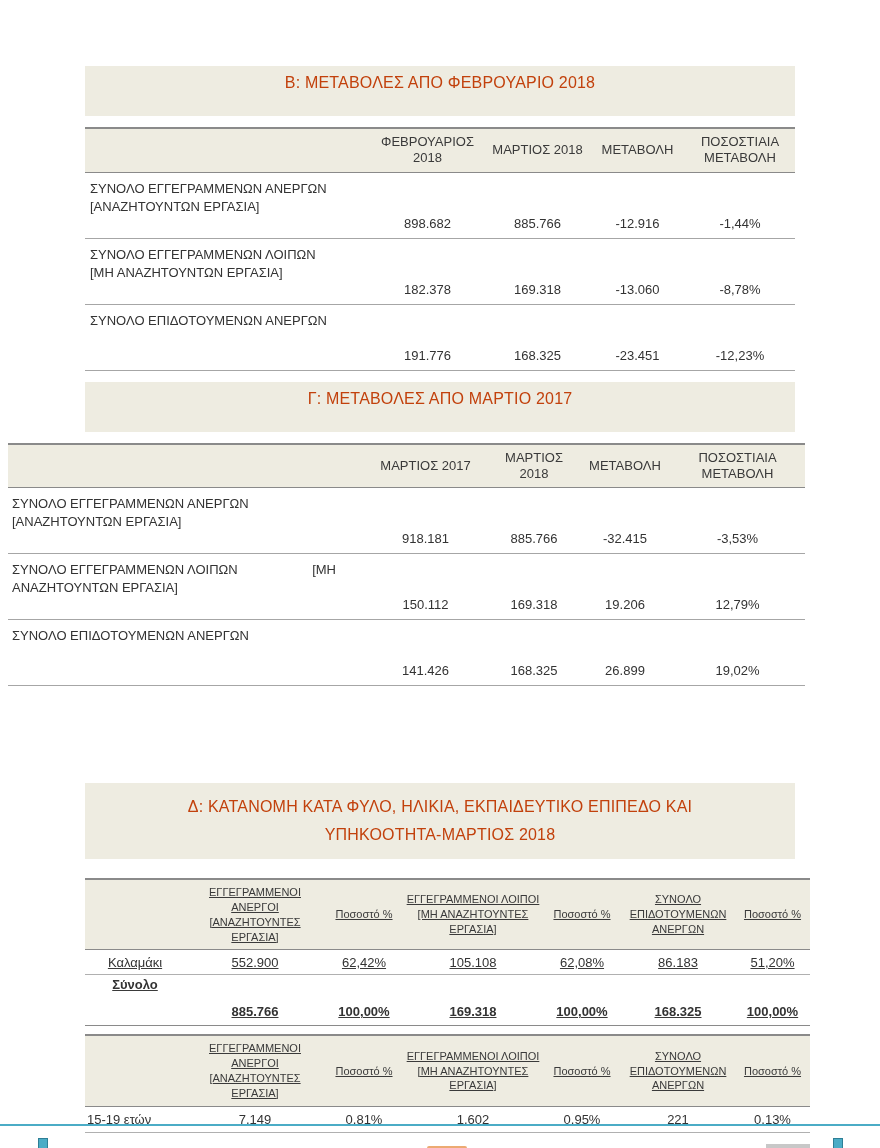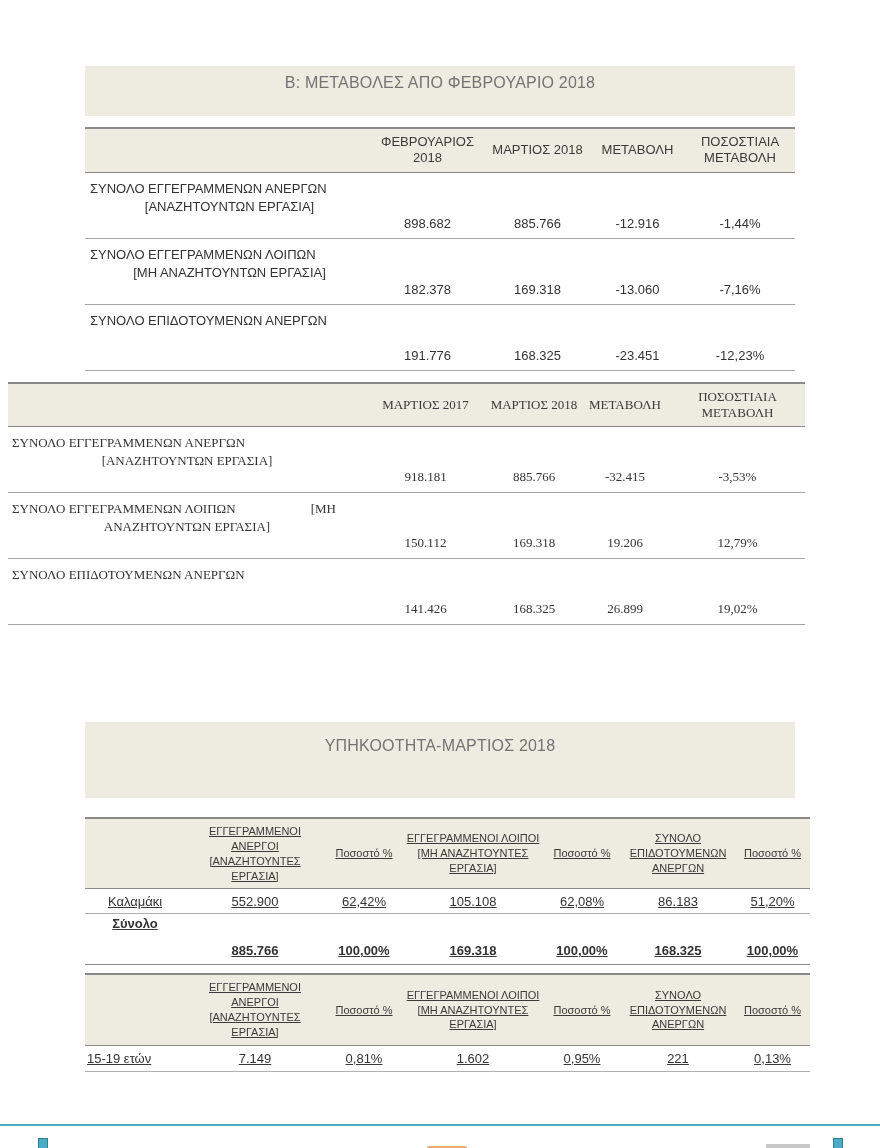--- a/index.html
+++ b/index.html
@@ -5,45 +5,45 @@
   html,body{margin:0;padding:0;}
   body{
     width:880px;height:1148px;background:#ffffff;
     font-family:"Liberation Sans", sans-serif;color:#3a3a3a;
     position:relative;overflow:hidden;
   }
   .page{position:relative;width:880px;height:1148px;}
 
   
   .banner{
-    background:#eeece1;text-align:center;color:#737373;
+    background:#eeece1;text-align:center;color:#c2410c;
     font-size:16px;letter-spacing:0.2px;box-sizing:border-box;
   }
   .banner-b{margin:66px 85px 0 85px;width:710px;height:50px;padding-top:8px;}
   .banner-g{margin:11px 85px 0 85px;width:710px;height:50px;padding-top:8px;}
   .banner-d{margin:97px 85px 0 85px;width:710px;height:76px;padding-top:10px;line-height:28px;}
 
   
   table{border-collapse:collapse;table-layout:fixed;}
   th{
     background:#eeece1;font-weight:normal;text-align:center;vertical-align:middle;
     border-top:2px solid #8a8a8a;border-bottom:1px solid #8a8a8a;
     font-size:13px;line-height:1.25;padding:5px 2px;color:#3a3a3a;
   }
   td{border-bottom:1px solid #a6a6a6;font-size:13px;color:#333333;}
   .num{text-align:center;vertical-align:bottom;padding-bottom:7px;}
-  .lblcell{text-align:center;vertical-align:top;padding-top:7px;}
+  .lblcell{text-align:left;vertical-align:top;padding-top:7px;}
   .lbl-line{line-height:18px;}
   .lbl-flex{display:flex;justify-content:space-between;padding-right:26px;}
 
   .tbl-b{margin:11px 85px 0 85px;width:710px;}
   .tbl-b td{height:57px;}
   .tbl-b .lblcell{padding-left:5px;}
 
-  .tbl-g{margin:11px 8px 0 8px;width:797px;font-family:Liberation Serif, serif;}
+  .tbl-g{margin:11px 8px 0 8px;width:797px;}
   .tbl-g td{height:57px;}
   .tbl-g .lblcell{padding-left:4px;}
 
   
   .tbl-d{margin:19px 85px 0 85px;width:725px;text-decoration:underline;}
   .tbl-d th{font-size:11px;line-height:1.35;padding:5px 3px;}
   .tbl-d td{height:22px;text-align:center;vertical-align:middle;border-bottom:1px solid #b0b0b0;}
   .tbl-d .rowlabel{font-size:13px;}
   .tbl-age{margin-top:8px;}
   .tbl-age td{height:23px;}
@@ -110,38 +110,39 @@
         <td class="lblcell">
           <div class="lbl-line lbl-flex">
               <span>ΣΥΝΟΛΟ ΕΓΓΕΓΡΑΜΜΕΝΩΝ ΛΟΙΠΩΝ</span>
               <span></span>
             </div>
           <div class="lbl-line">[ΜΗ ΑΝΑΖΗΤΟΥΝΤΩΝ ΕΡΓΑΣΙΑ]</div>
         </td>
         <td class="num">182.378</td>
         <td class="num">169.318</td>
         <td class="num">-13.060</td>
-        <td class="num">-7,16%</td>
+        <td class="num">-8,78%</td>
       </tr>
       <tr>
         <td class="lblcell">
           <div class="lbl-line lbl-flex">
               <span>ΣΥΝΟΛΟ ΕΠΙΔΟΤΟΥΜΕΝΩΝ ΑΝΕΡΓΩΝ</span>
               <span></span>
             </div>
           <div class="lbl-line"></div>
         </td>
         <td class="num">191.776</td>
         <td class="num">168.325</td>
         <td class="num">-23.451</td>
         <td class="num">-12,23%</td>
       </tr>
     </tbody>
   </table>
 
+  <div class="banner banner-g">Γ: ΜΕΤΑΒΟΛΕΣ ΑΠΟ ΜΑΡΤΙΟ 2017</div>
 
   <table class="tbl-g">
     <colgroup>
         <col style="width:355px">
         <col style="width:125px">
         <col style="width:92px">
         <col style="width:90px">
         <col style="width:135px">
       </colgroup>
     <thead>
@@ -190,20 +191,21 @@
         </td>
         <td class="num">141.426</td>
         <td class="num">168.325</td>
         <td class="num">26.899</td>
         <td class="num">19,02%</td>
       </tr>
     </tbody>
   </table>
 
   <div class="banner banner-d">
+    <div>Δ: ΚΑΤΑΝΟΜΗ ΚΑΤΑ ΦΥΛΟ, ΗΛΙΚΙΑ, ΕΚΠΑΙΔΕΥΤΙΚΟ ΕΠΙΠΕΔΟ ΚΑΙ</div>
     <div>ΥΠΗΚΟΟΤΗΤΑ-ΜΑΡΤΙΟΣ 2018</div>
   </div>
 
   <table class="tbl-d tbl-gender">
     <colgroup>
         <col style="width:100px">
         <col style="width:140px">
         <col style="width:78px">
         <col style="width:140px">
         <col style="width:78px">

